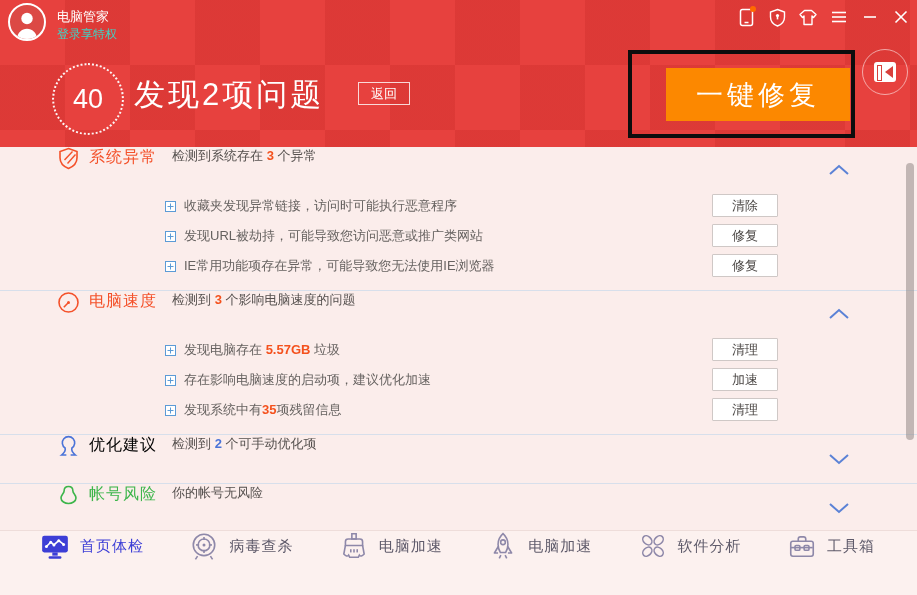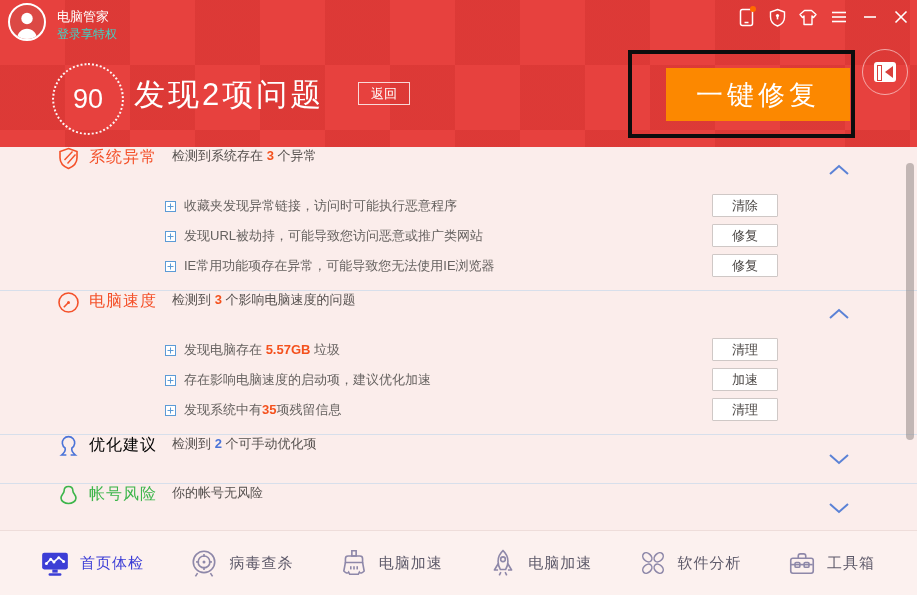--- a/index.html
+++ b/index.html
@@ -113,21 +113,21 @@
 
   .scrollbar-thumb {
     position:absolute; right:3px; top:163px; width:8px; height:277px;
     background:rgba(147,136,134,.55); border-radius:4px; cursor:pointer;
   }
 
   
   .bottom-nav {
     position:absolute; bottom:0; left:0; width:917px; height:65px;
     background:#fcf1ef; border-top:1px solid #eeddda;
-    display:flex; align-items:center; justify-content:space-between;
+    display:flex; align-items:flex-start; justify-content:space-between;
     padding:0 42px 0 40px;
   }
   .nav-item { display:flex; align-items:center; gap:10px; cursor:pointer; }
   .nav-item .label { font-size:15px; color:#5f5b6b; letter-spacing:1px; }
   .nav-item.active .label { color:#3c3ed6; }
   .nav-icon { width:30px; height:30px; }
 </style>
 </head>
 <body>
 
@@ -178,21 +178,21 @@
       </div>
       <div class="wc-btn">
         <svg width="14" height="14" viewBox="0 0 14 14">
           <line x1="1.5" y1="1.5" x2="12.5" y2="12.5" stroke="#fff" stroke-width="1.6"></line>
           <line x1="12.5" y1="1.5" x2="1.5" y2="12.5" stroke="#fff" stroke-width="1.6"></line>
         </svg>
       </div>
     </div>
 
     <div class="score-circle">
-      <span>90</span>
+      <span>40</span>
     </div>
     <div class="headline">发现2项问题</div>
     <button class="back-btn">返回</button>
 
     <button class="fix-btn">一键修复</button>
     <div class="annotation-box"></div>
 
     <div class="side-panel-btn">
       <div class="side-panel-glyph"></div>
     </div>

